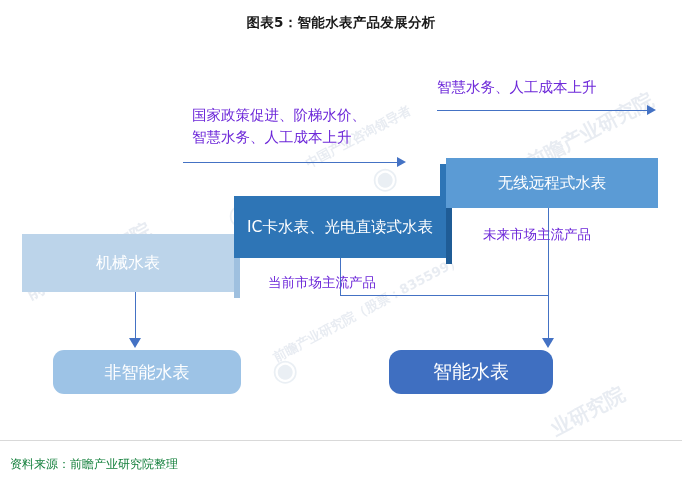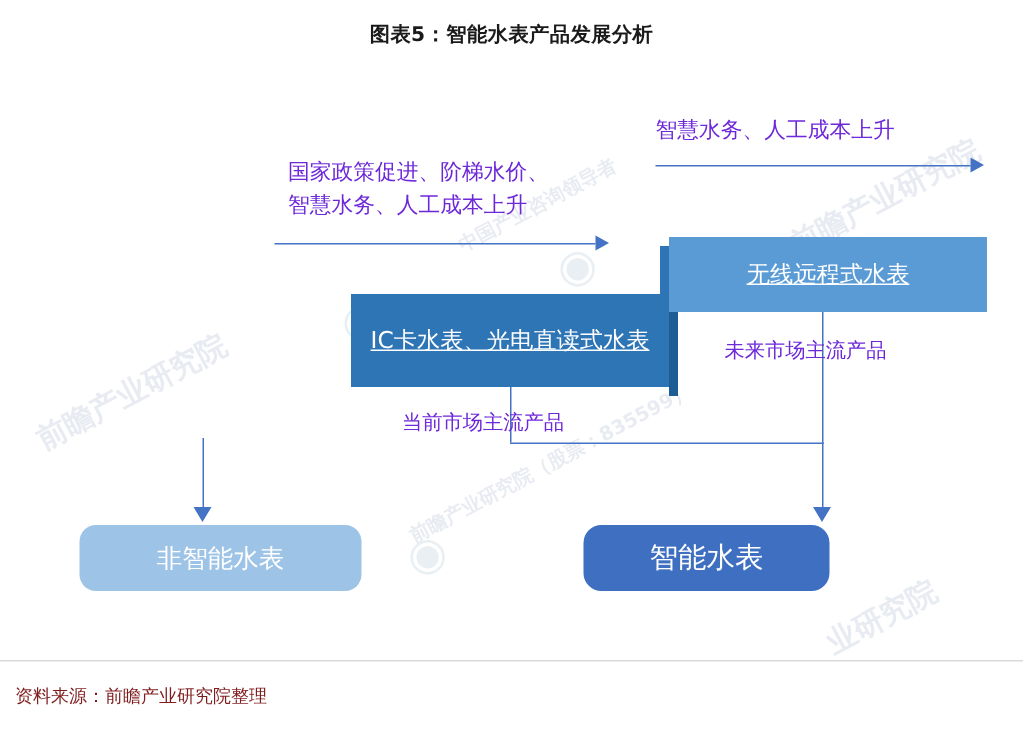--- a/index.html
+++ b/index.html
@@ -52,21 +52,20 @@
   
   .box {
     position: absolute;
     box-sizing: border-box;
     display: flex;
     align-items: center;
     justify-content: center;
     text-align: left;
     color: #ffffff;
     line-height: 1.35;
-    text-decoration: underline;
   }
   .box-mech {
     left: 22px;
     top: 234px;
     width: 212px;
     height: 58px;
     background: #bcd4ea;
     color: #ffffff;
     font-size: 16px;
   }
@@ -186,21 +185,21 @@
     top: 440px;
     width: 682px;
     height: 0;
     border-top: 1px solid #d9d9d9;
   }
   .footer-left {
     position: absolute;
     left: 10px;
     top: 456px;
     font-size: 12px;
-    color: #7f1d1d;
+    color: #15803d;
   }
   .footer-right {
     position: absolute;
     right: 10px;
     top: 456px;
     font-size: 12px;
     color: #333333;
   }
 </style>
 </head>
@@ -224,20 +223,24 @@
     <div>智慧水务、人工成本上升</div>
   </div>
   <div class="lbl lbl-drivers-top">智慧水务、人工成本上升</div>
 
   <div class="hline" style="left:183px; top:162px; width:214px;"></div>
   <div class="arrow-r" style="left:397px; top:157px;"></div>
 
   <div class="hline" style="left:437px; top:110px; width:210px;"></div>
   <div class="arrow-r" style="left:647px; top:105px;"></div>
 
+  <div class="box box-mech">
+    <span class="shadow-strip"></span>
+    <span>机械水表</span>
+  </div>
 
   <div class="box box-ic">
     <span class="shadow-strip"></span>
     <span>IC卡水表、光电直读式水表</span>
   </div>
 
   <div class="box box-wireless">
     <span class="shadow-strip"></span>
     <span>无线远程式水表</span>
   </div>

